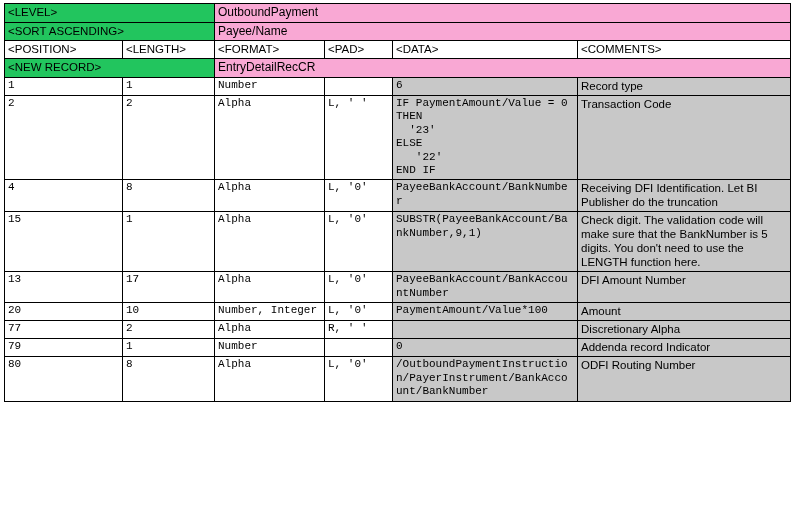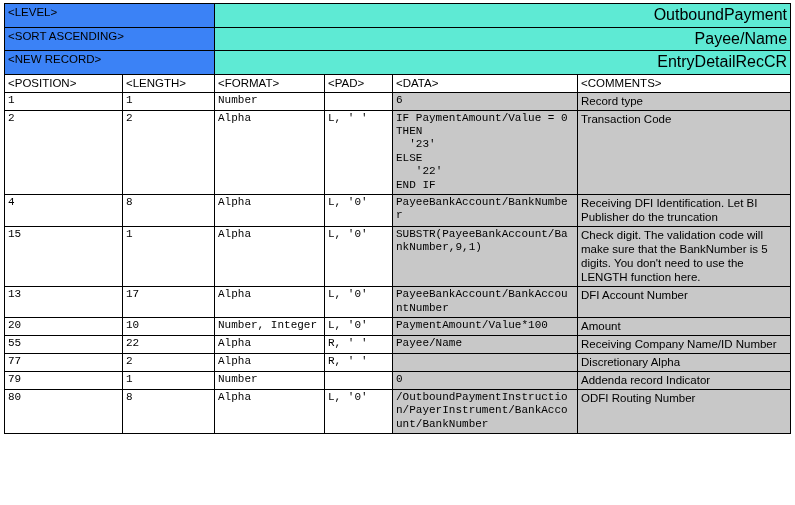--- a/index.html
+++ b/index.html
@@ -29,30 +29,29 @@
   }
   table.tpl td {
     border: 1px solid #000000;
     vertical-align: top;
     padding: 1px 3px 2px 3px;
     line-height: 1.22;
     overflow: hidden;
   }
   
   .hdr-label {
-    background: #3b82f6;
+    background: #22c55e;
     font-family: "Liberation Sans", sans-serif;
     font-size: 11.5px;
     margin-left: 16px;
   }
   .hdr-value {
-    background: #5eead4;
-    font-family: "Liberation Sans", sans-serif;
-    font-size: 16px;
-    text-align: right;
+    background: #f9a8d4;
+    font-family: "Liberation Sans", sans-serif;
+    font-size: 12px;
   }
   .col-head {
     background: #ffffff;
     font-family: "Liberation Sans", sans-serif;
     font-size: 11.5px;
   }
   .mono {
     font-family: "Liberation Mono", monospace;
     font-size: 11px;
     white-space: pre-wrap;
@@ -94,30 +93,30 @@
     <tbody>
       <tr>
         <td class="hdr-label" colspan="2">&lt;LEVEL&gt;</td>
         <td class="hdr-value" colspan="4">OutboundPayment</td>
       </tr>
       <tr>
         <td class="hdr-label" colspan="2">&lt;SORT ASCENDING&gt;</td>
         <td class="hdr-value" colspan="4">Payee/Name</td>
       </tr>
       <tr>
-        <td class="hdr-label" colspan="2">&lt;NEW RECORD&gt;</td>
-        <td class="hdr-value" colspan="4">EntryDetailRecCR</td>
-      </tr>
-      <tr>
         <td class="col-head">&lt;POSITION&gt;</td>
         <td class="col-head">&lt;LENGTH&gt;</td>
         <td class="col-head">&lt;FORMAT&gt;</td>
         <td class="col-head">&lt;PAD&gt;</td>
         <td class="col-head">&lt;DATA&gt;</td>
         <td class="col-head">&lt;COMMENTS&gt;</td>
+      </tr>
+      <tr>
+        <td class="hdr-label" colspan="2">&lt;NEW RECORD&gt;</td>
+        <td class="hdr-value" colspan="4">EntryDetailRecCR</td>
       </tr>
 
       <tr>
         <td class="mono white">1</td>
         <td class="mono white">1</td>
         <td class="mono white">Number</td>
         <td class="mono white"></td>
         <td class="mono data-cell">6</td>
         <td class="cmt">Record type</td>
       </tr>
@@ -152,41 +151,33 @@
         <td class="mono data-cell">SUBSTR(PayeeBankAccount/BankNumber,9,1)</td>
         <td class="cmt">Check digit. The validation code will make sure that the BankNumber is 5 digits. You don't need to use the LENGTH function here.</td>
       </tr>
 
       <tr>
         <td class="mono white">13</td>
         <td class="mono white">17</td>
         <td class="mono white">Alpha</td>
         <td class="mono white">L, '0'</td>
         <td class="mono data-cell">PayeeBankAccount/BankAccountNumber</td>
-        <td class="cmt">DFI Account Number</td>
+        <td class="cmt">DFI Amount Number</td>
       </tr>
 
       <tr>
         <td class="mono white">20</td>
         <td class="mono white">10</td>
         <td class="mono white">Number, Integer</td>
         <td class="mono white">L, '0'</td>
         <td class="mono data-cell">PaymentAmount/Value*100</td>
         <td class="cmt">Amount</td>
       </tr>
 
 
-      <tr>
-        <td class="mono white">55</td>
-        <td class="mono white">22</td>
-        <td class="mono white">Alpha</td>
-        <td class="mono white">R, ' '</td>
-        <td class="mono data-cell">Payee/Name</td>
-        <td class="cmt">Receiving Company Name/ID Number</td>
-      </tr>
 
       <tr>
         <td class="mono white">77</td>
         <td class="mono white">2</td>
         <td class="mono white">Alpha</td>
         <td class="mono white">R, ' '</td>
         <td class="mono data-cell"></td>
         <td class="cmt">Discretionary Alpha</td>
       </tr>
 

